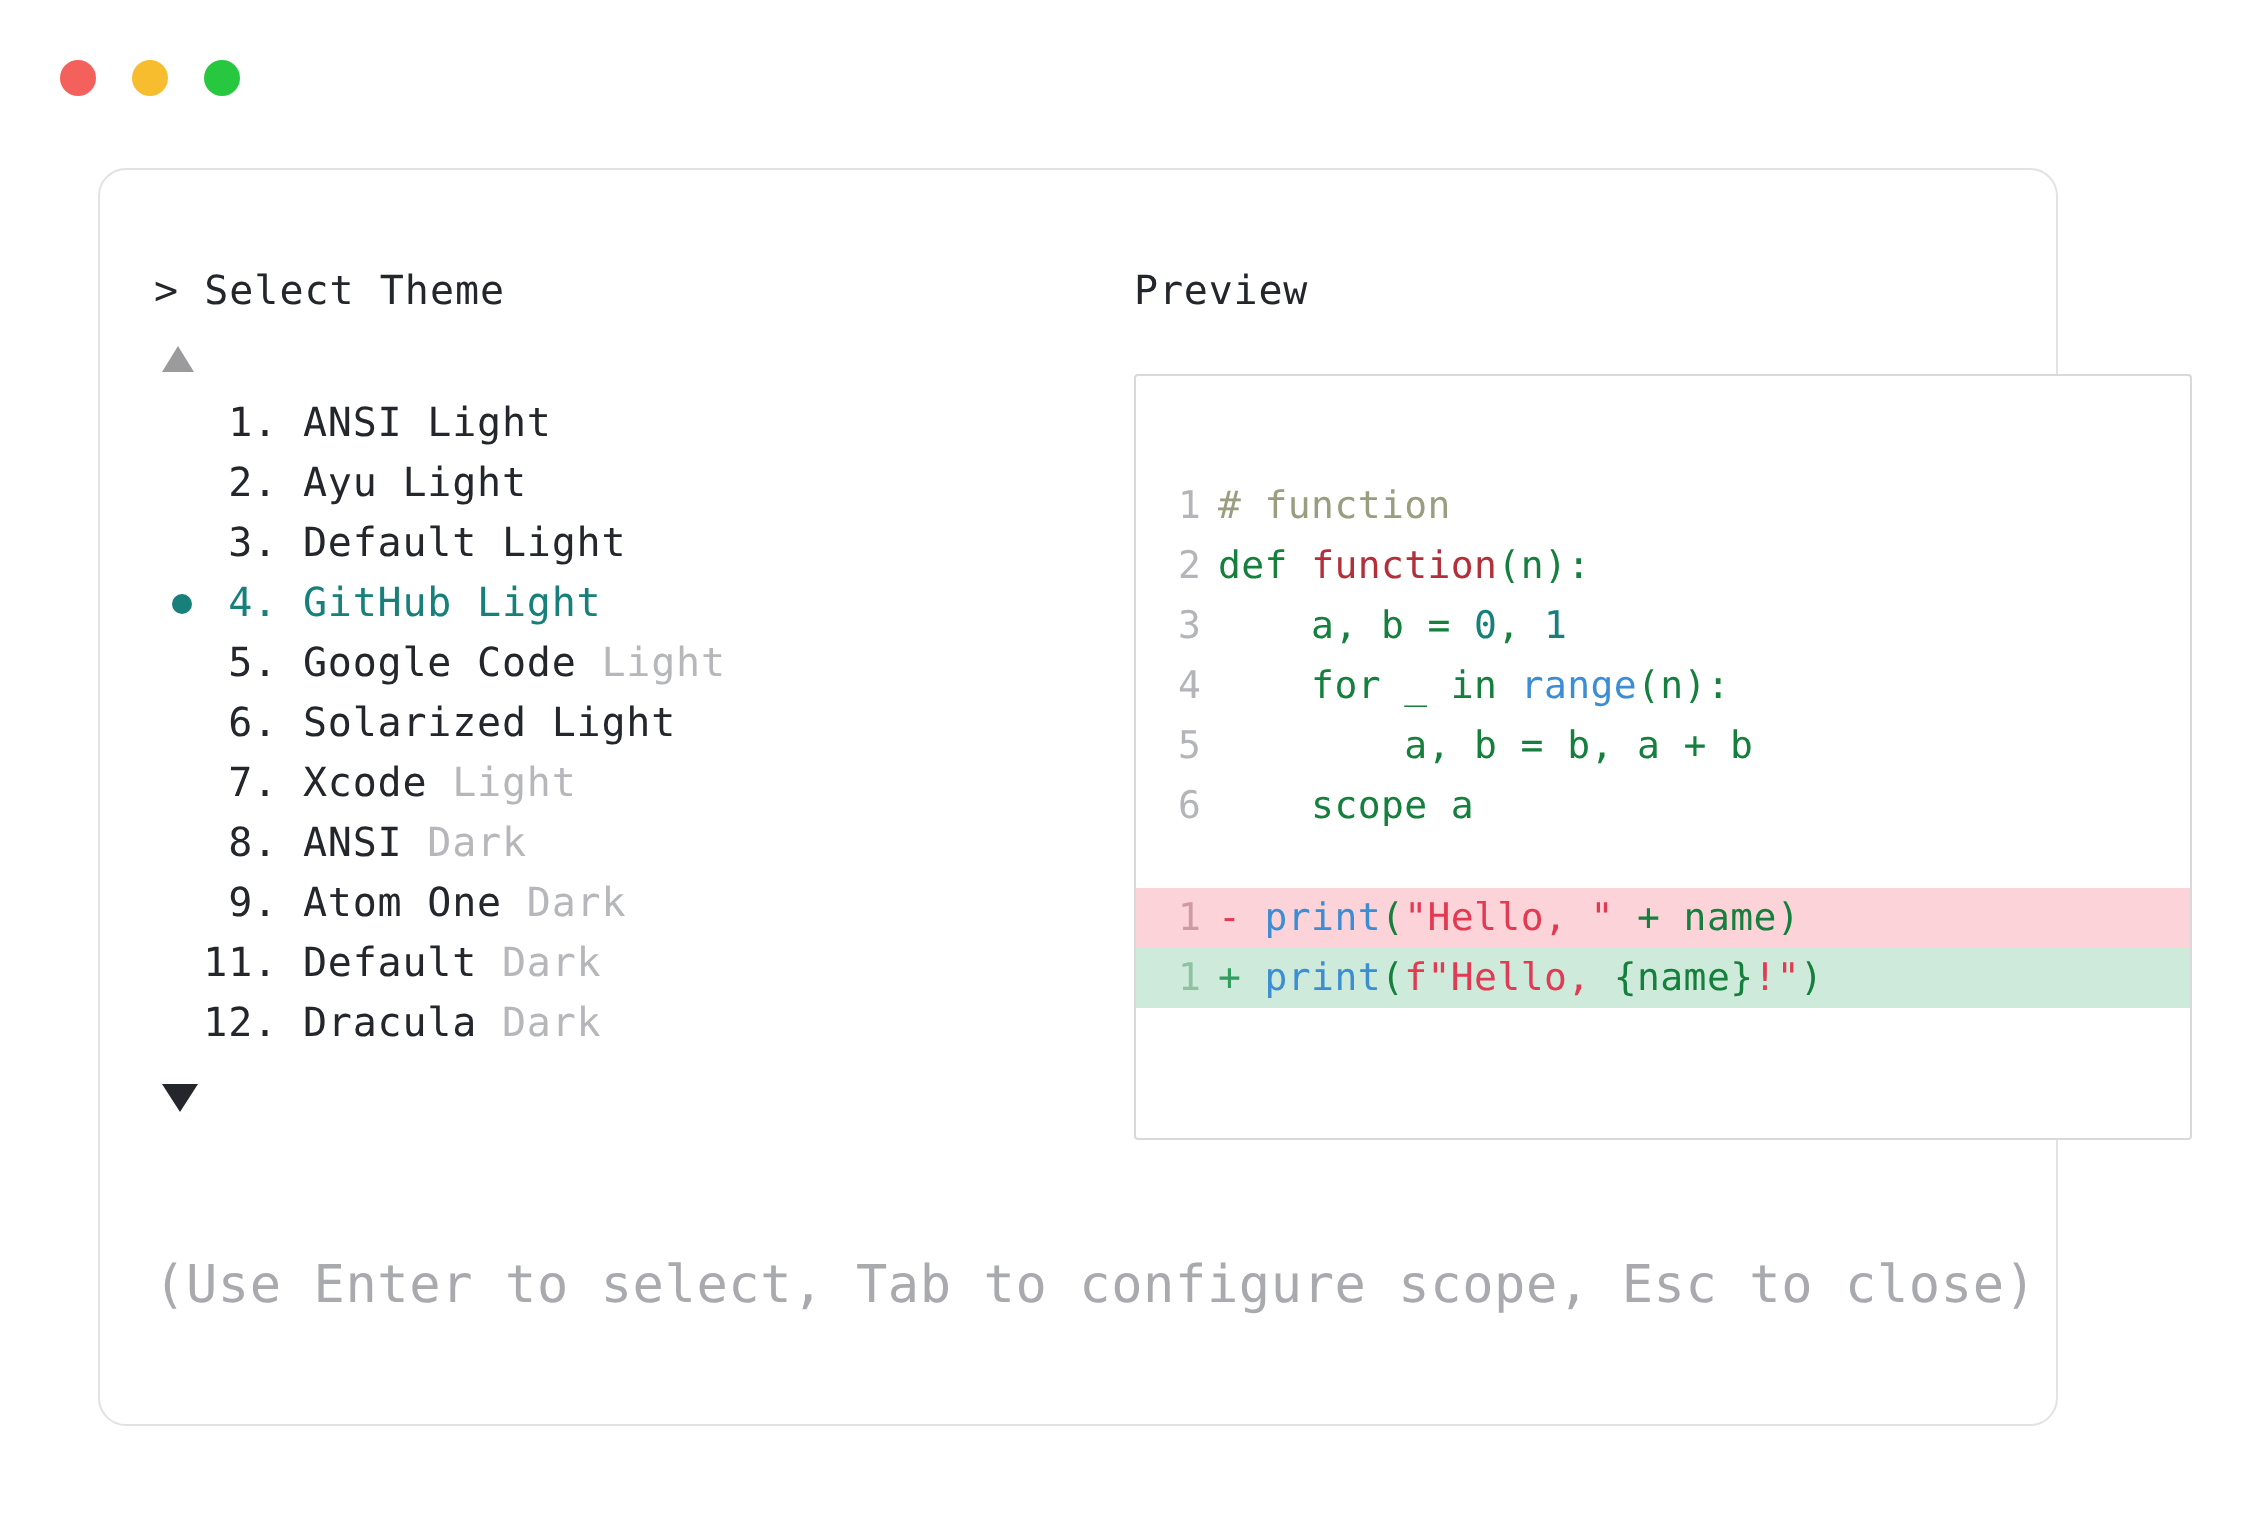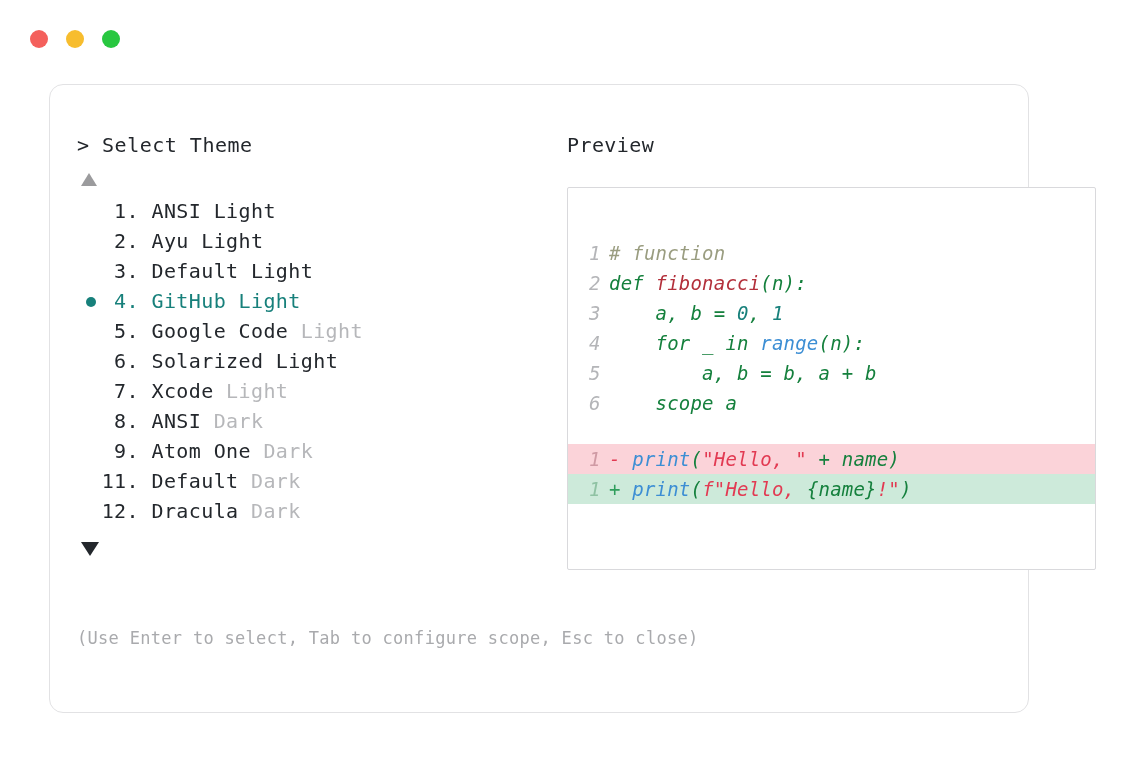--- a/index.html
+++ b/index.html
@@ -119,21 +119,21 @@
   .tvariant { color: #23272c; }
   .tvariant.dim { color: #b6b7ba; }
   .theme-item.selected .idx,
   .theme-item.selected .tname,
   .theme-item.selected .tvariant { color: #17807b; }
 
   .footer-hint {
     position: absolute;
     left: 27px;
     top: 543px;
-    font-size: 17px;
+    font-size: 26px;
     color: #a9aaad;
     white-space: pre;
     letter-spacing: 0.3px;
   }
 
   
   .right-col {
     position: absolute;
     left: 517px;
     top: 48px;
@@ -147,21 +147,20 @@
   .code-box {
     margin-top: 30px;
     width: 529px;
     height: 383px;
     box-sizing: border-box;
     border: 1.5px solid #d9d9dc;
     border-radius: 2px;
     background: #ffffff;
     padding: 22px 0 0 0;
     overflow: hidden;
-    font-style: italic;
   }
   .code-lines { padding: 28px 0 0 0; }
 
   .cl {
     height: 30px;
     line-height: 30px;
     font-size: 19px;
     white-space: pre;
     color: #23272c;
     padding-left: 21px;
@@ -225,21 +224,21 @@
     </div>
 
     <div class="footer-hint">(Use Enter to select, Tab to configure scope, Esc to close)</div>
 
     <div class="right-col">
       <div class="preview-label">Preview</div>
 
       <div class="code-box">
         <div class="code-lines" id="code-lines">
             <div class="cl"><span class="ln">1</span><span class="tok-comment"># function</span></div>
-            <div class="cl"><span class="ln">2</span><span class="tok-plain">def </span><span class="tok-func">fibonacci</span><span class="tok-plain">(n):</span></div>
+            <div class="cl"><span class="ln">2</span><span class="tok-plain">def </span><span class="tok-func">function</span><span class="tok-plain">(n):</span></div>
             <div class="cl"><span class="ln">3</span><span class="tok-plain">    a, b = </span><span class="tok-num">0</span><span class="tok-plain">, </span><span class="tok-num">1</span></div>
             <div class="cl"><span class="ln">4</span><span class="tok-plain">    for _ in </span><span class="tok-builtin">range</span><span class="tok-plain">(n):</span></div>
             <div class="cl"><span class="ln">5</span><span class="tok-plain">        a, b = b, a + b</span></div>
             <div class="cl"><span class="ln">6</span><span class="tok-plain">    scope a</span></div>
           </div>
         <div class="spacer-line"></div>
         <div id="diff-lines">
             <div class="cl diff-del"><span class="ln">1</span><span class="diff-sign-del">-</span><span> </span><span class="tok-builtin">print</span><span class="tok-plain">(</span><span class="tok-str">"Hello, "</span><span class="tok-plain"> + name)</span></div>
             <div class="cl diff-add"><span class="ln">1</span><span class="diff-sign-add">+</span><span> </span><span class="tok-builtin">print</span><span class="tok-plain">(</span><span class="tok-str">f"Hello, </span><span class="tok-plain">{name}</span><span class="tok-str">!"</span><span class="tok-plain">)</span></div>
           </div>

